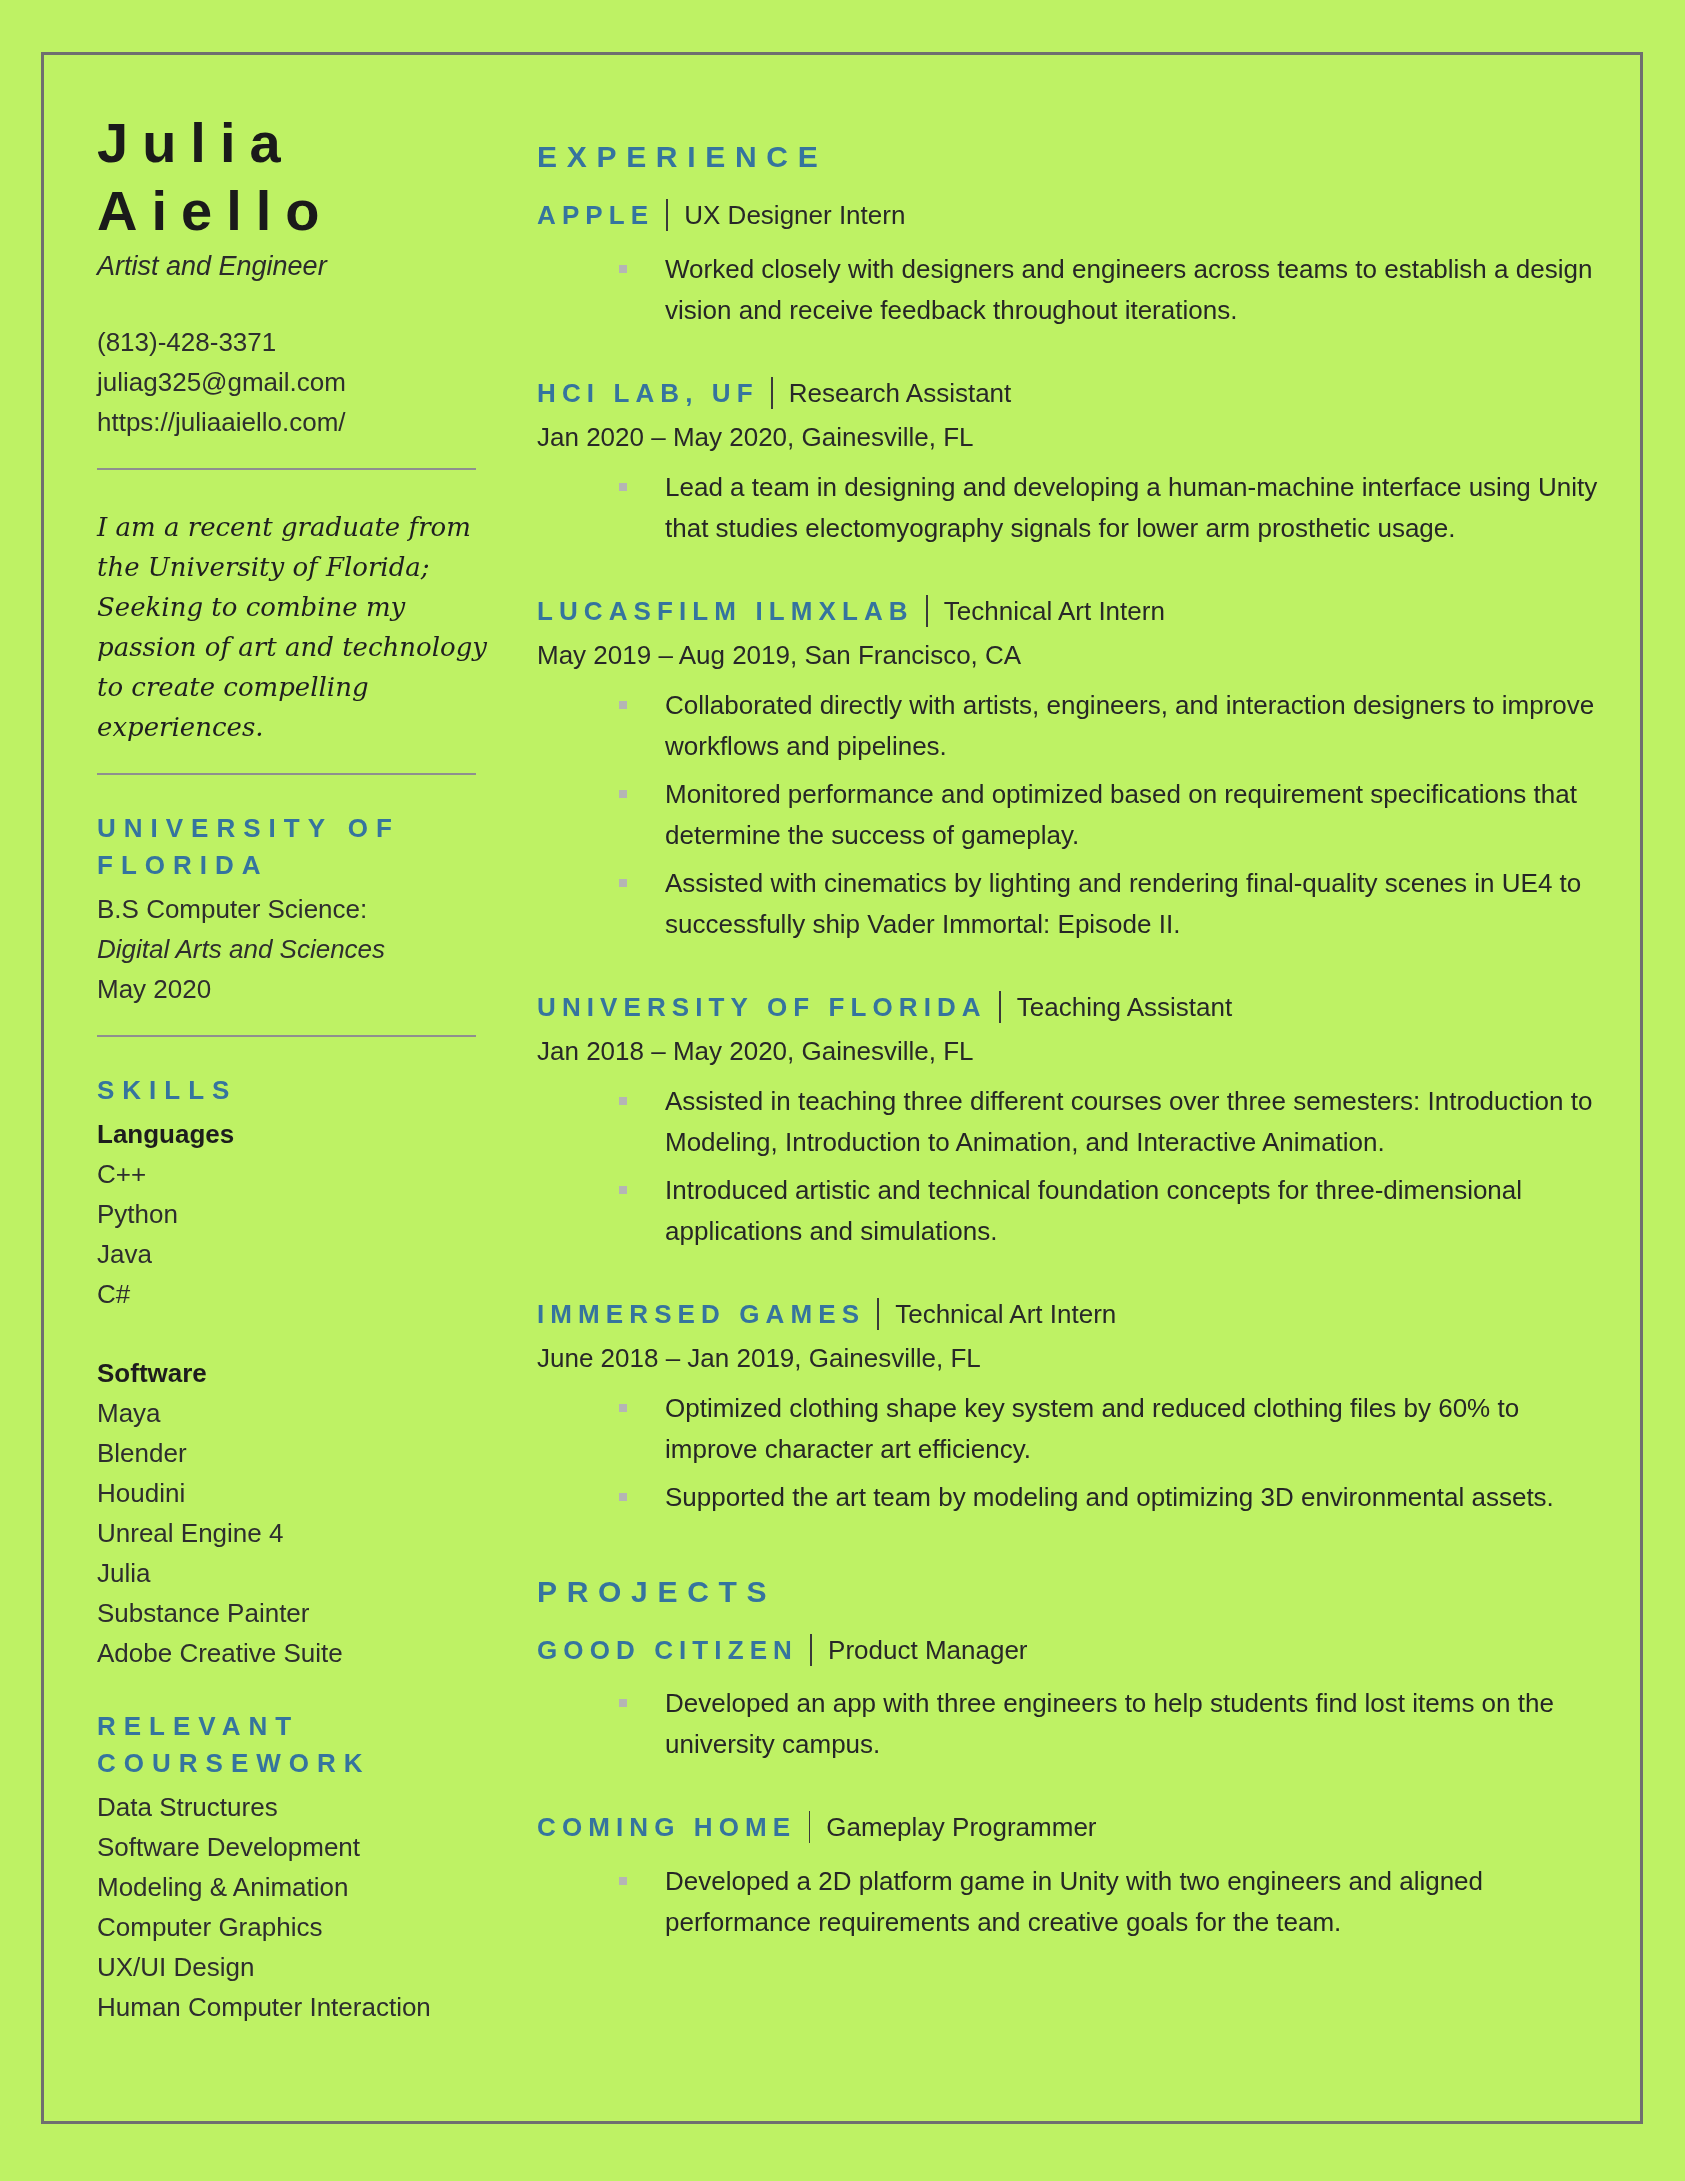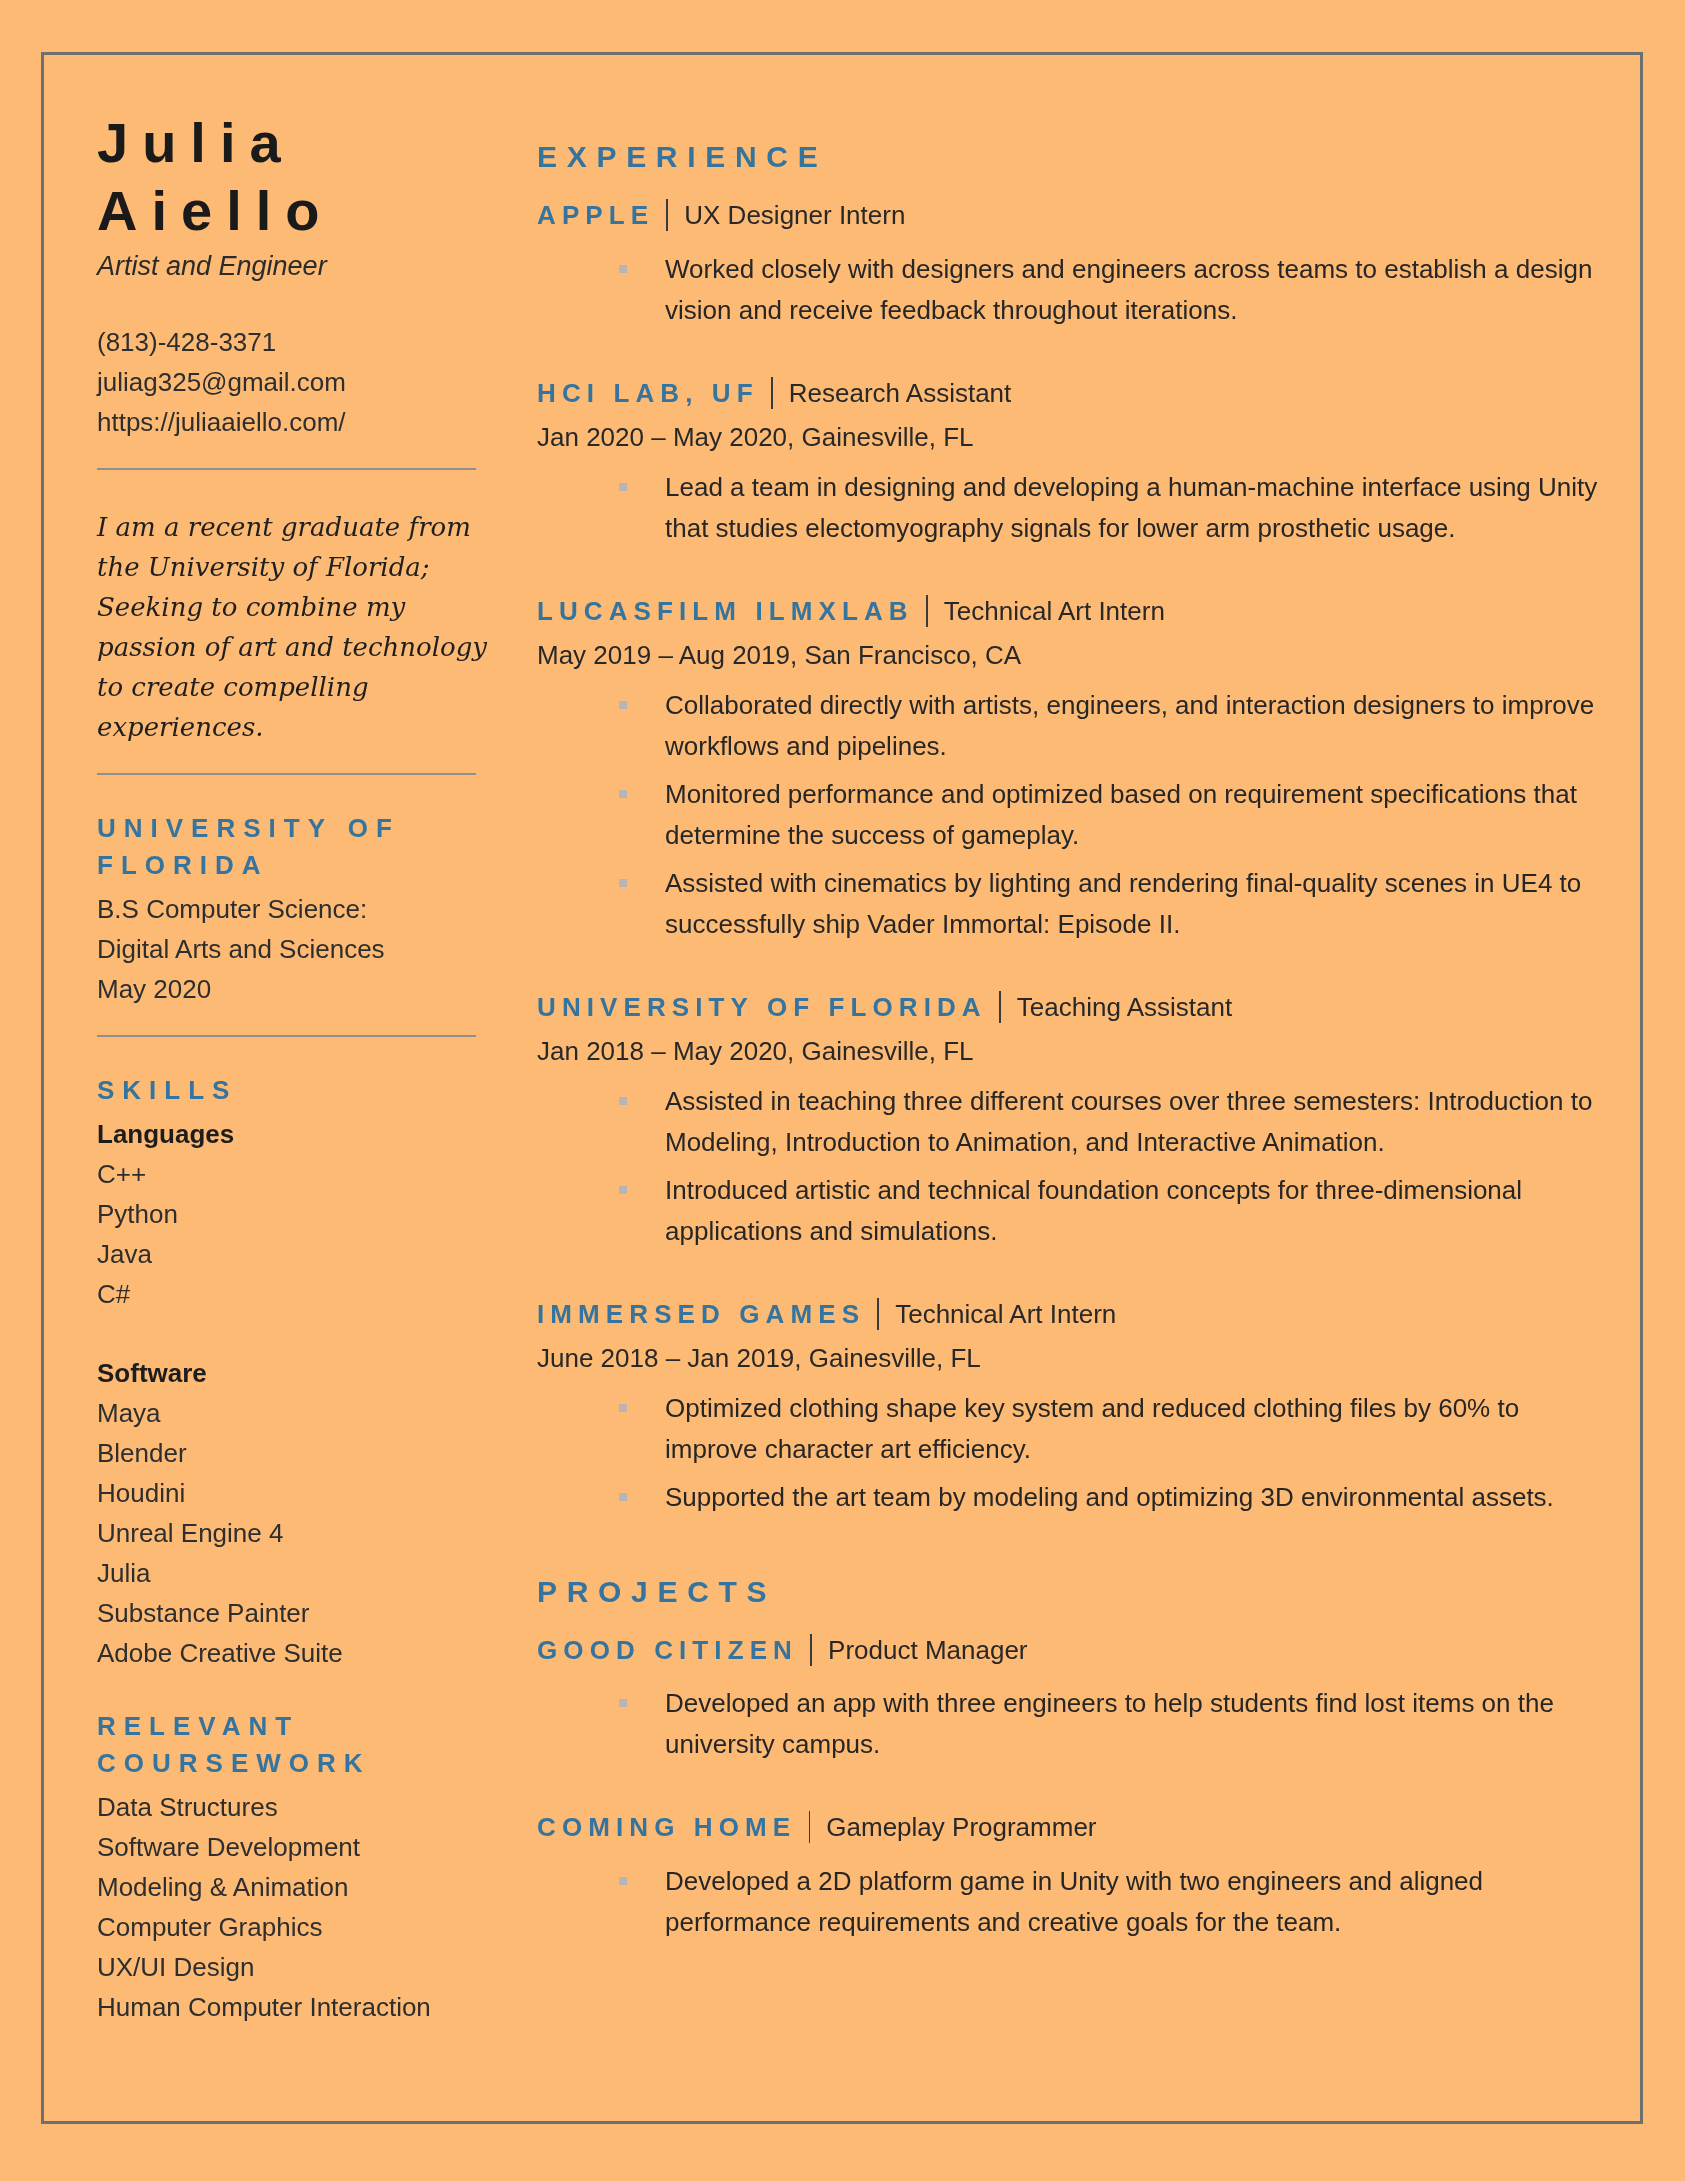--- a/index.html
+++ b/index.html
@@ -1,17 +1,17 @@
 <!DOCTYPE html>
 <html style="font-size:14px"><head>
 <meta charset="utf-8">
 <style>
   html,body { margin:0; padding:0; background:#ffffff; }
   .page {
-    position:relative; width:1685px; height:2181px; background:#fdba74;
+    position:relative; width:1685px; height:2181px; background:#bef264;
     font-family:"Liberation Sans", sans-serif; color:#303030; overflow:hidden;
   }
   .frame {
     position:absolute; left:41px; top:52px; width:1596px; height:2066px;
     border:3.5px solid #6f6f6f;
   }
 
   
   .sidebar { position:absolute; left:97px; top:109px; width:406px; }
   .name { margin:0; font-size:56px; font-weight:700; color:#1a1a1a;
@@ -25,21 +25,21 @@
     margin:37px 0 0; width:397px;
     font-family:"DejaVu Serif", serif; font-style:italic;
     font-size:26px; line-height:40px; color:#1f1f1f;
   }
   .side-heading {
     margin:0 0 5.3px; font-size:26px; font-weight:700; letter-spacing:8px;
     color:#35749E; line-height:37px;
   }
   .side-section { margin-top:35px; }
   .side-line { font-size:26px; line-height:40px; color:#2e2e2e; }
-  .italic { }
+  .italic { font-style:italic; }
   .group-label { font-size:26px; line-height:40px; font-weight:700; color:#1d1d1d; }
   .plain-list { list-style:none; margin:0; padding:0; }
   .plain-list li { font-size:26px; line-height:40px; color:#2e2e2e; }
   .skill-group + .skill-group { margin-top:39px; }
   .narrow { width:342px; }
 
   
   .main { position:absolute; left:537px; top:139px; width:1088px; }
   .main-heading {
     margin:0 0 23px; font-size:30px; font-weight:700; letter-spacing:9.7px;

